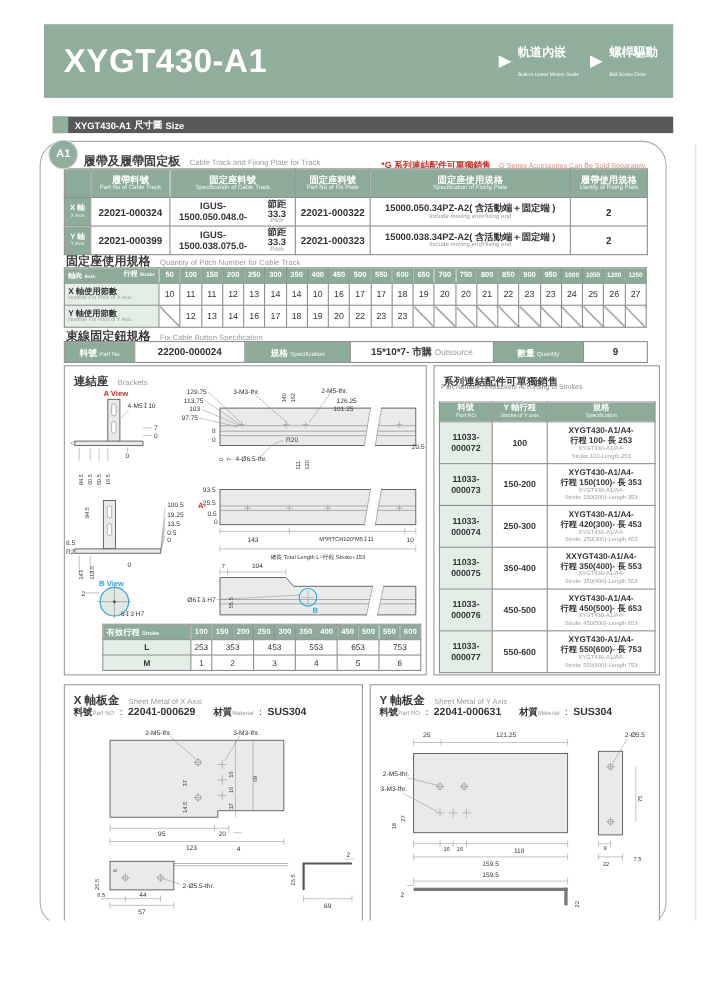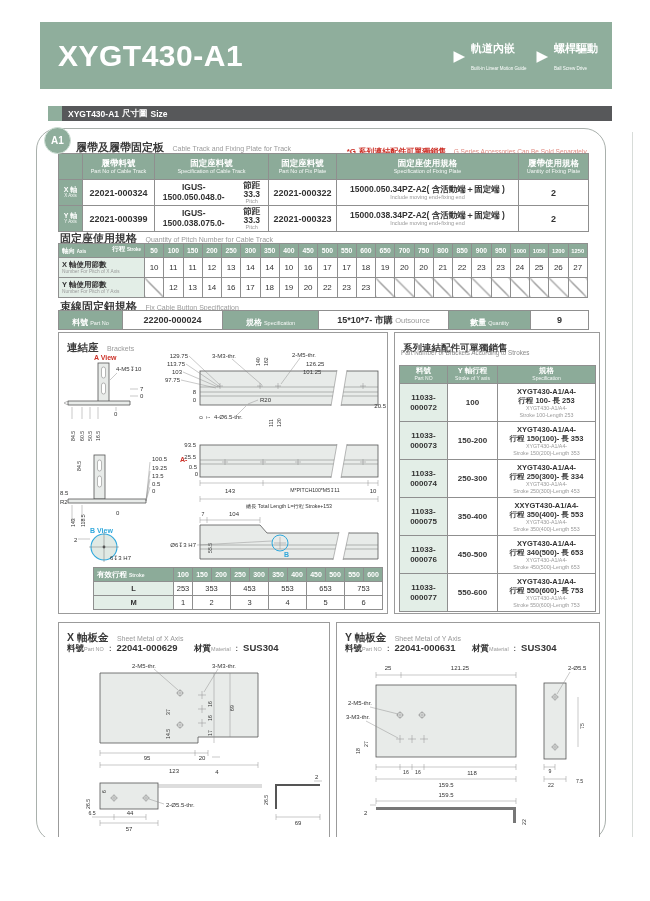--- a/index.html
+++ b/index.html
@@ -596,41 +596,41 @@
               <span class="z">行程 150(100)- 長 353</span>
               <span class="e">XYGT430-A1/A4-</span>
               <span class="e">Stroke 150(200)-Length 353</span>
             </td>
       </tr>
       <tr class="prow">
         <td class="pn">11033-000074</td>
         <td class="st">250-300</td>
         <td class="sp">
               <span class="z">XYGT430-A1/A4-</span>
-              <span class="z">行程 250(300)- 長 334</span>
+              <span class="z">行程 420(300)- 長 453</span>
               <span class="e">XYGT430-A1/A4-</span>
               <span class="e">Stroke 250(300)-Length 453</span>
             </td>
       </tr>
       <tr class="prow">
         <td class="pn">11033-000075</td>
         <td class="st">350-400</td>
         <td class="sp">
               <span class="z">XXYGT430-A1/A4-</span>
               <span class="z">行程 350(400)- 長 553</span>
               <span class="e">XYGT430-A1/A4-</span>
               <span class="e">Stroke 350(400)-Length 553</span>
             </td>
       </tr>
       <tr class="prow">
         <td class="pn">11033-000076</td>
         <td class="st">450-500</td>
         <td class="sp">
               <span class="z">XYGT430-A1/A4-</span>
-              <span class="z">行程 340(500)- 長 653</span>
+              <span class="z">行程 450(500)- 長 653</span>
               <span class="e">XYGT430-A1/A4-</span>
               <span class="e">Stroke 450(500)-Length 653</span>
             </td>
       </tr>
       <tr class="prow">
         <td class="pn">11033-000077</td>
         <td class="st">550-600</td>
         <td class="sp">
               <span class="z">XYGT430-A1/A4-</span>
               <span class="z">行程 550(600)- 長 753</span>

